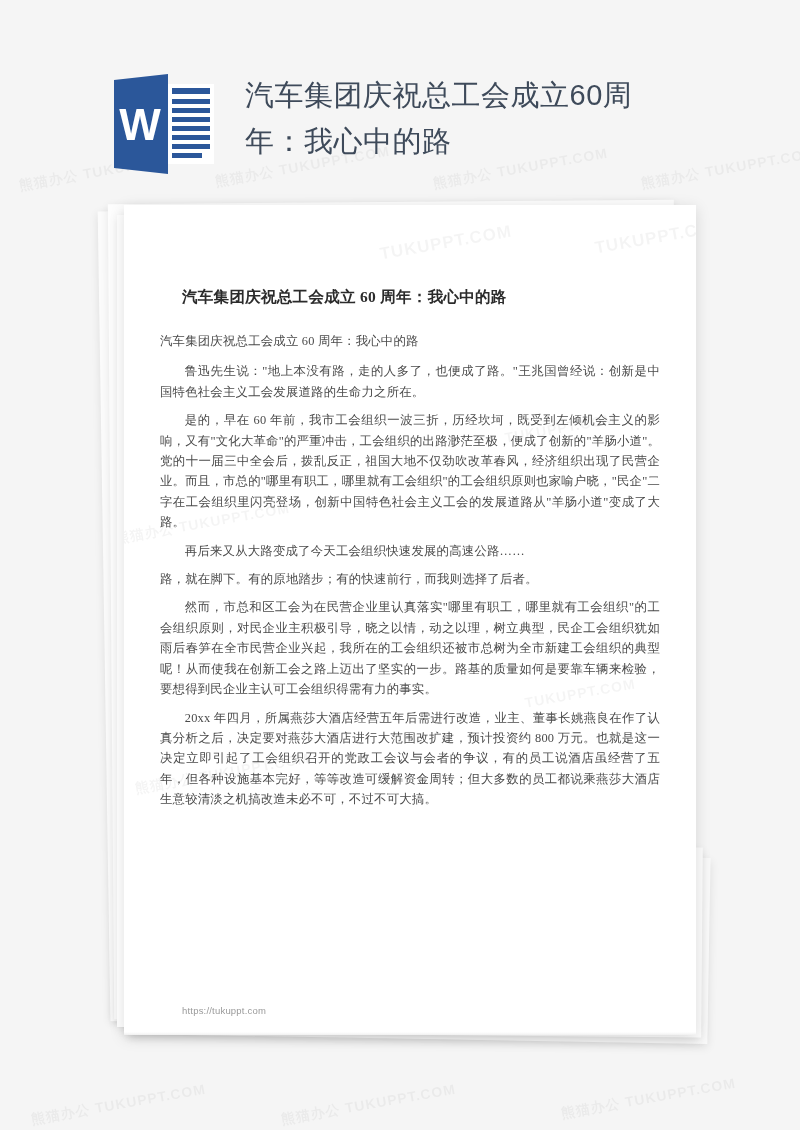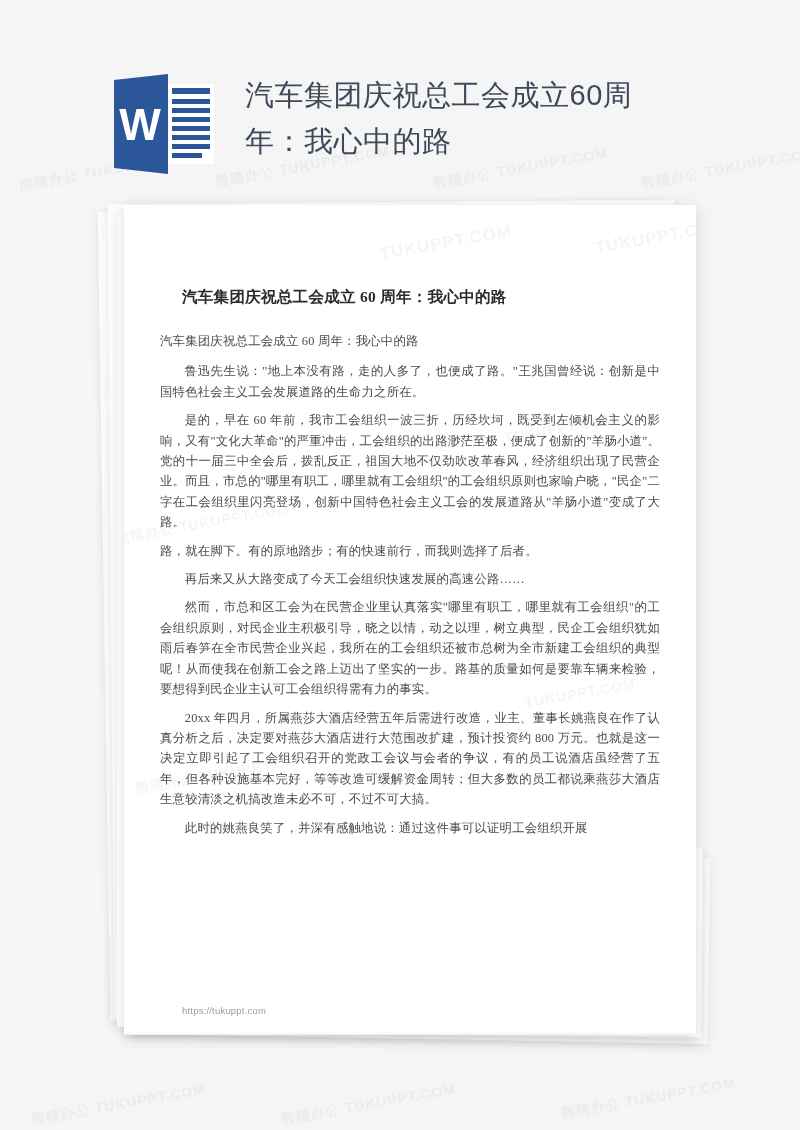--- a/index.html
+++ b/index.html
@@ -242,25 +242,24 @@
       <div class="wm wm-md" style="left:10px; top:560px; transform:rotate(-10deg);">熊猫办公 TUKUPPT.COM</div>
       <div class="wm wm-md" style="left:400px; top:480px; transform:rotate(-10deg);">TUKUPPT.COM</div>
       <div class="wm wm-md" style="left:380px; top:215px; transform:rotate(-10deg);">TUKUPPT.COM</div>
 
       <div class="doc-heading">汽车集团庆祝总工会成立 60 周年：我心中的路</div>
 
       <div class="doc-body">
         <p class="para first">汽车集团庆祝总工会成立 60 周年：我心中的路</p>
         <p class="para">鲁迅先生说："地上本没有路，走的人多了，也便成了路。"王兆国曾经说：创新是中国特色社会主义工会发展道路的生命力之所在。</p>
         <p class="para">是的，早在 60 年前，我市工会组织一波三折，历经坎坷，既受到左倾机会主义的影响，又有"文化大革命"的严重冲击，工会组织的出路渺茫至极，便成了创新的"羊肠小道"。党的十一届三中全会后，拨乱反正，祖国大地不仅劲吹改革春风，经济组织出现了民营企业。而且，市总的"哪里有职工，哪里就有工会组织"的工会组织原则也家喻户晓，"民企"二字在工会组织里闪亮登场，创新中国特色社会主义工会的发展道路从"羊肠小道"变成了大路。</p>
+        <p class="para">再后来又从大路变成了今天工会组织快速发展的高速公路……</p>
         <p class="para noindent">路，就在脚下。有的原地踏步；有的快速前行，而我则选择了后者。</p>
-        <p class="para">再后来又从大路变成了今天工会组织快速发展的高速公路……</p>
         <p class="para">然而，市总和区工会为在民营企业里认真落实"哪里有职工，哪里就有工会组织"的工会组织原则，对民企业主积极引导，晓之以情，动之以理，树立典型，民企工会组织犹如雨后春笋在全市民营企业兴起，我所在的工会组织还被市总树为全市新建工会组织的典型呢！从而使我在创新工会之路上迈出了坚实的一步。路基的质量如何是要靠车辆来检验，要想得到民企业主认可工会组织得需有力的事实。</p>
         <p class="para">20xx 年四月，所属燕莎大酒店经营五年后需进行改造，业主、董事长姚燕良在作了认真分析之后，决定要对燕莎大酒店进行大范围改扩建，预计投资约 800 万元。也就是这一决定立即引起了工会组织召开的党政工会议与会者的争议，有的员工说酒店虽经营了五年，但各种设施基本完好，等等改造可缓解资金周转；但大多数的员工都说乘燕莎大酒店生意较清淡之机搞改造未必不可，不过不可大搞。</p>
-        <p class="para">此时的姚燕良笑了，并深有感触地说：通过这件事可以证明工会组织开展</p>
       </div>
 
       <div class="doc-footer-url">https://tukuppt.com</div>
       <div class="sheet-edge"></div>
     </div>
   </div>
 
 </div>
 
 </body></html>

